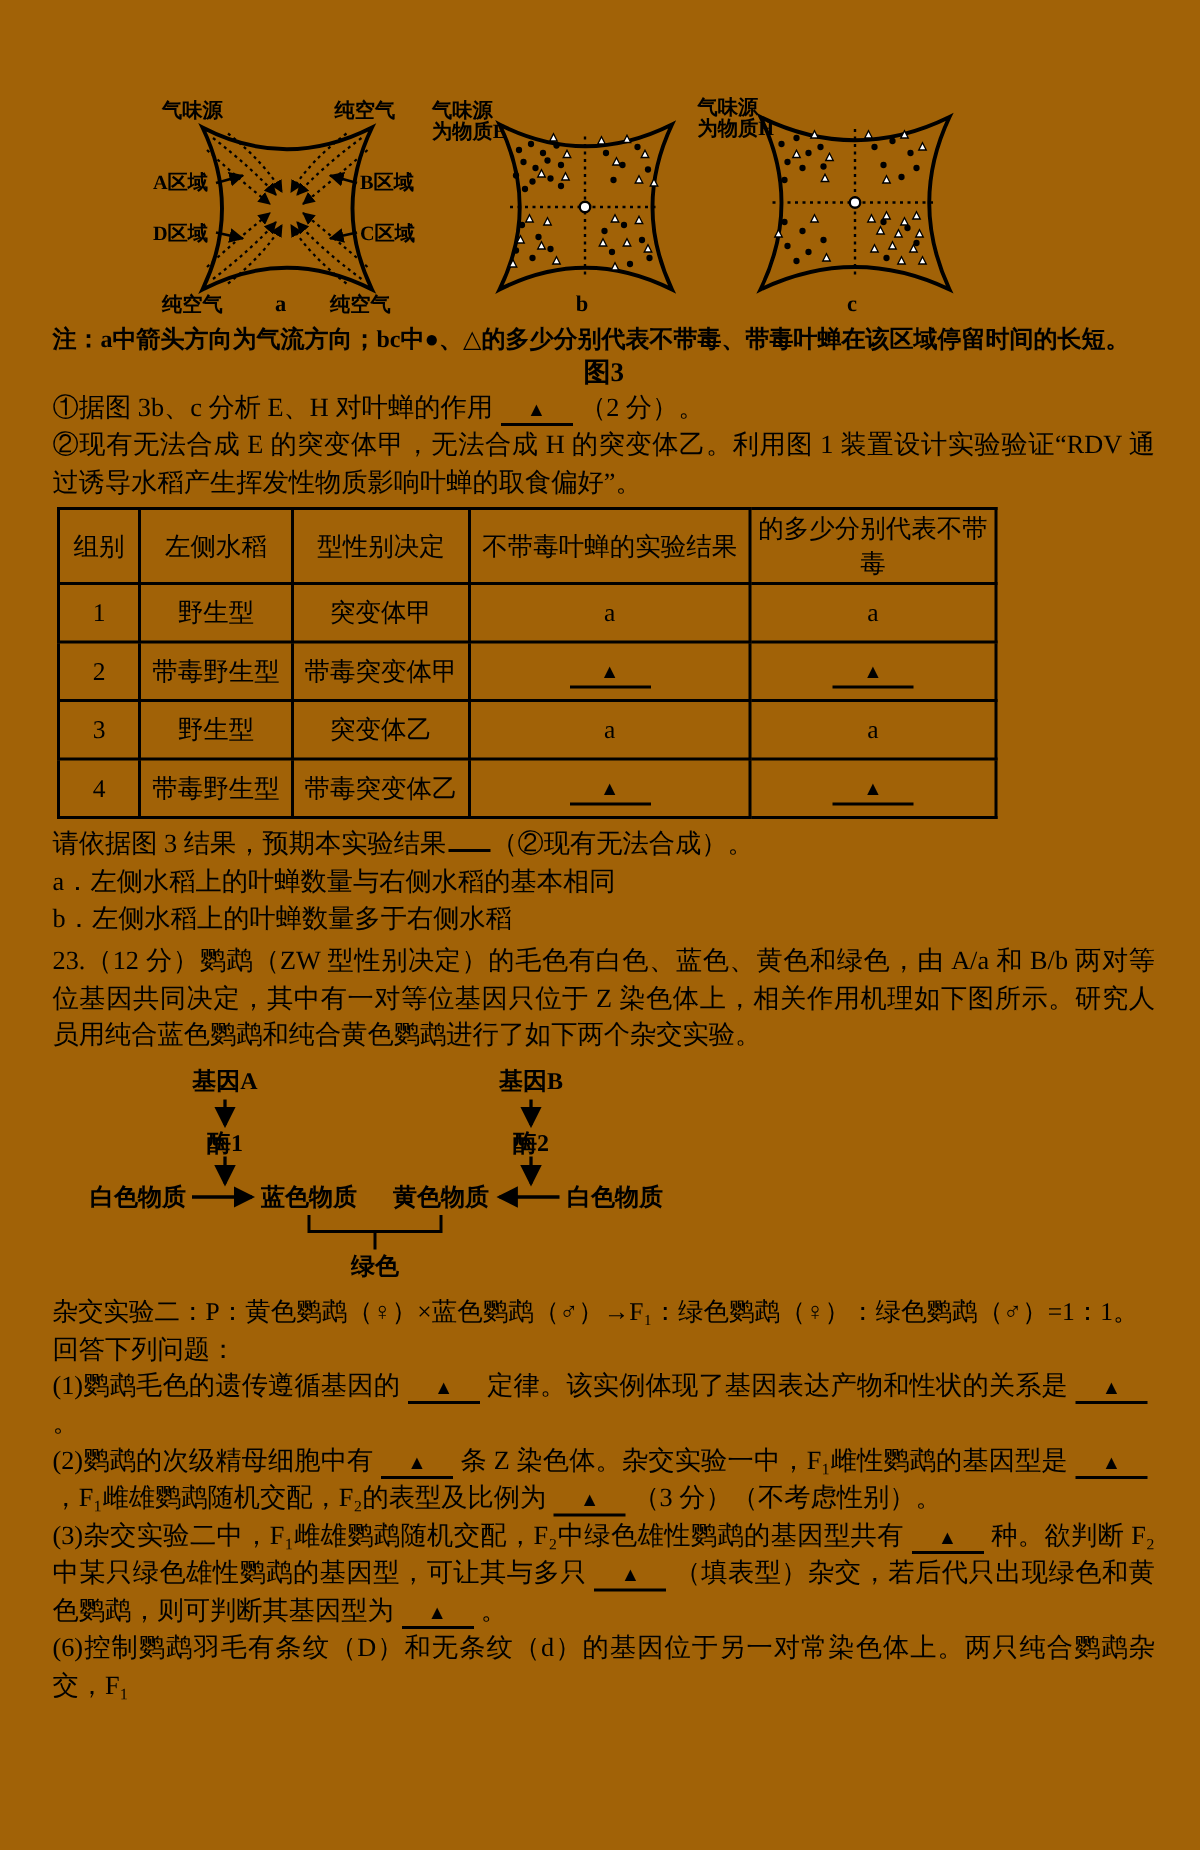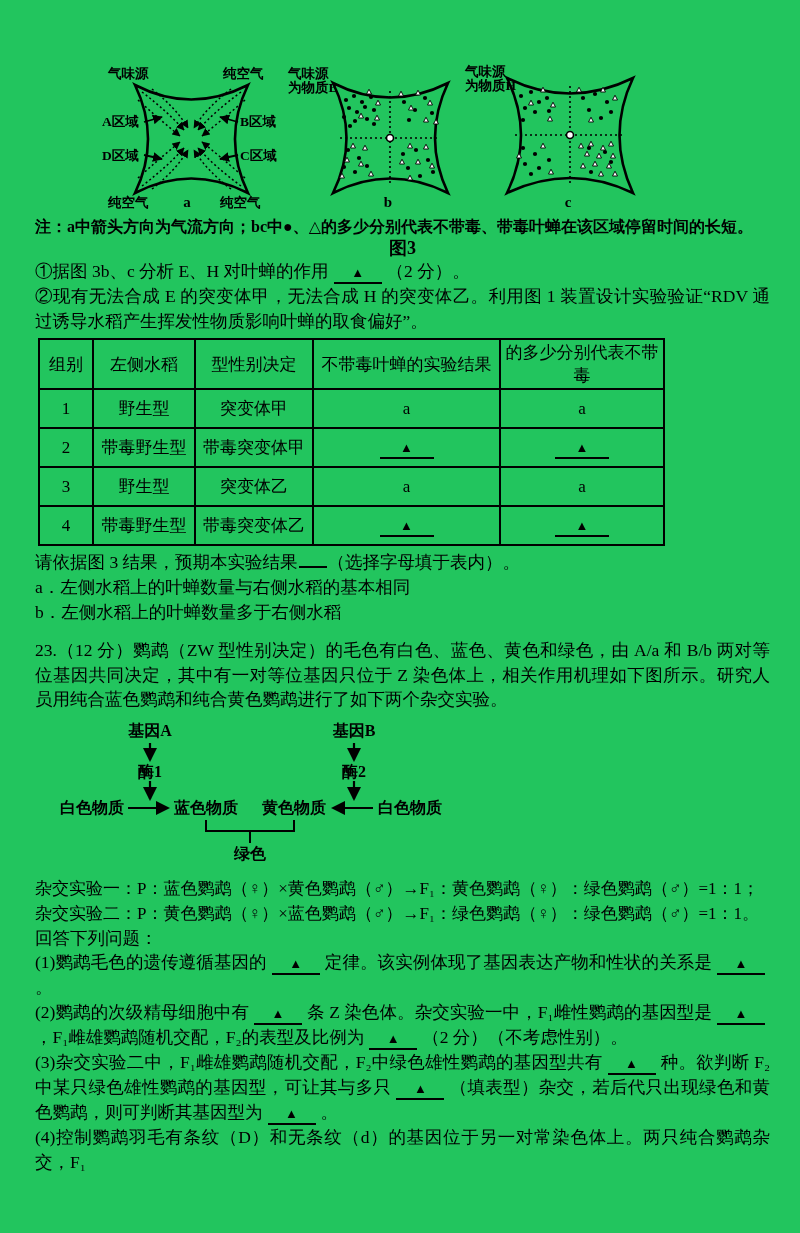--- a/index.html
+++ b/index.html
@@ -1,17 +1,17 @@
 <!DOCTYPE html>
 <html><head>
 <meta charset="utf-8">
 <style>
   html,body { margin:0; padding:0; background:#ffffff; }
   body { width:800px; height:1233px; color:#000; font-family:"Liberation Serif","DejaVu Serif",serif; font-size:17.5px; }
-  .page { position:relative; width:800px; height:1233px; overflow:hidden; background:#22c55e; }
+  .page { position:relative; width:800px; height:1233px; overflow:hidden; background:#a16207; }
   .content { padding:0 30px 0 35px; }
   p { margin:0; line-height:24.6px; text-align:justify; }
   .fig3 { position:relative; height:212px; }
   .fig3 svg { position:absolute; top:52px; }
   .note { font-weight:bold; font-size:16px; line-height:22px; white-space:nowrap; text-align:left; margin-top:4px; }
   .figcap { font-weight:bold; font-size:18px; text-align:center; line-height:21px; }
   table { border-collapse:collapse; table-layout:fixed; width:625px; margin:5px 0 4px 3px; }
   th,td { border:2px solid #000; height:35px; text-align:center; vertical-align:middle; font-weight:normal; font-size:17px; padding:1px 2px; }
   .blank { display:inline-block; min-width:34px; border-bottom:2px solid #000; text-align:center; font-size:13px; line-height:14px; padding:0 7px 2px; margin:0 5px; }
   .blank-u { display:inline-block; min-width:46px; border-bottom:2px solid #000; text-align:center; font-size:13px; line-height:14px; padding:0 4px 2px; }
@@ -248,25 +248,25 @@
         <tr>
           <td>4</td>
           <td>带毒野生型</td>
           <td>带毒突变体乙</td>
           <td><span class="blank-u">▲</span></td>
           <td><span class="blank-u">▲</span></td>
         </tr>
       </tbody>
     </table>
 
-    <p><span>请依据图 3 结果，预期本实验结果</span><span class="blank-plain"></span><span>（选择字母填于表内）。</span></p>
+    <p><span>请依据图 3 结果，预期本实验结果</span><span class="blank-plain"></span><span>（②现有无法合成）。</span></p>
     <p style="line-height:25.6px">a．左侧水稻上的叶蝉数量与右侧水稻的基本相同</p>
     <p style="line-height:25.6px">b．左侧水稻上的叶蝉数量多于右侧水稻</p>
 
-    <p style="margin-top:12px">23.（12 分）鹦鹉（ZW 型性别决定）的毛色有白色、蓝色、黄色和绿色，由 A/a 和 B/b 两对等位基因共同决定，其中有一对等位基因只位于 Z 染色体上，相关作用机理如下图所示。研究人员用纯合蓝色鹦鹉和纯合黄色鹦鹉进行了如下两个杂交实验。</p>
+    <p style="margin-top:2px">23.（12 分）鹦鹉（ZW 型性别决定）的毛色有白色、蓝色、黄色和绿色，由 A/a 和 B/b 两对等位基因共同决定，其中有一对等位基因只位于 Z 染色体上，相关作用机理如下图所示。研究人员用纯合蓝色鹦鹉和纯合黄色鹦鹉进行了如下两个杂交实验。</p>
 
     <svg class="gene-svg" width="450" height="150" viewBox="0 0 450 150">
       <defs>
         <marker id="gm" viewBox="0 0 7 7" refX="6" refY="3.5" markerWidth="6.5" markerHeight="6.5" orient="auto">
             <path d="M0,0 L7,3.5 L0,7 Z" fill="#000"></path>
           </marker>
       </defs>
       <text class="gene-label" x="115" y="16" text-anchor="middle">基因A</text>
       <text class="gene-label" x="319" y="16" text-anchor="middle">基因B</text>
       <g stroke="#000" stroke-width="2.2">
@@ -283,25 +283,24 @@
       <text class="gene-label" x="171" y="93" text-anchor="middle">蓝色物质</text>
       <text class="gene-label" x="259" y="93" text-anchor="middle">黄色物质</text>
       <text class="gene-label" x="375" y="93" text-anchor="middle">白色物质</text>
       <g stroke="#000" stroke-width="2" fill="none">
         <polyline points="171,100 171,111 259,111 259,100"></polyline>
         <line x1="215" y1="111" x2="215" y2="123"></line>
       </g>
       <text class="gene-label" x="215" y="139" text-anchor="middle">绿色</text>
     </svg>
 
-    <p class="cross" style="margin-top:6px">杂交实验一：P：蓝色鹦鹉（♀）×黄色鹦鹉（♂）→F₁：黄色鹦鹉（♀）：绿色鹦鹉（♂）=1：1；</p>
     <p class="cross">杂交实验二：P：黄色鹦鹉（♀）×蓝色鹦鹉（♂）→F₁：绿色鹦鹉（♀）：绿色鹦鹉（♂）=1：1。</p>
     <p>回答下列问题：</p>
 
     <p><span>(1)鹦鹉毛色的遗传遵循基因的</span><span class="blank">▲</span><span>定律。该实例体现了基因表达产物和性状的关系是</span><span class="blank">▲</span><span>。</span></p>
 
-    <p><span>(2)鹦鹉的次级精母细胞中有</span><span class="blank">▲</span><span>条 Z 染色体。杂交实验一中，F₁雌性鹦鹉的基因型是</span><span class="blank">▲</span><span>，F₁雌雄鹦鹉随机交配，F₂的表型及比例为</span><span class="blank">▲</span><span>（2 分）（不考虑性别）。</span></p>
+    <p><span>(2)鹦鹉的次级精母细胞中有</span><span class="blank">▲</span><span>条 Z 染色体。杂交实验一中，F₁雌性鹦鹉的基因型是</span><span class="blank">▲</span><span>，F₁雌雄鹦鹉随机交配，F₂的表型及比例为</span><span class="blank">▲</span><span>（3 分）（不考虑性别）。</span></p>
 
     <p><span>(3)杂交实验二中，F₁雌雄鹦鹉随机交配，F₂中绿色雄性鹦鹉的基因型共有</span><span class="blank">▲</span><span>种。欲判断 F₂中某只绿色雄性鹦鹉的基因型，可让其与多只</span><span class="blank">▲</span><span>（填表型）杂交，若后代只出现绿色和黄色鹦鹉，则可判断其基因型为</span><span class="blank">▲</span><span>。</span></p>
 
-    <p>(4)控制鹦鹉羽毛有条纹（D）和无条纹（d）的基因位于另一对常染色体上。两只纯合鹦鹉杂交，F₁</p>
+    <p>(6)控制鹦鹉羽毛有条纹（D）和无条纹（d）的基因位于另一对常染色体上。两只纯合鹦鹉杂交，F₁</p>
   </div>
 </div>
 
 </body></html>

